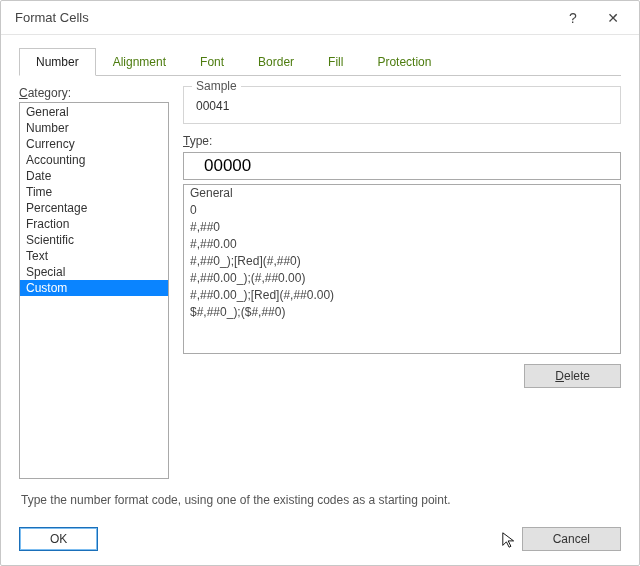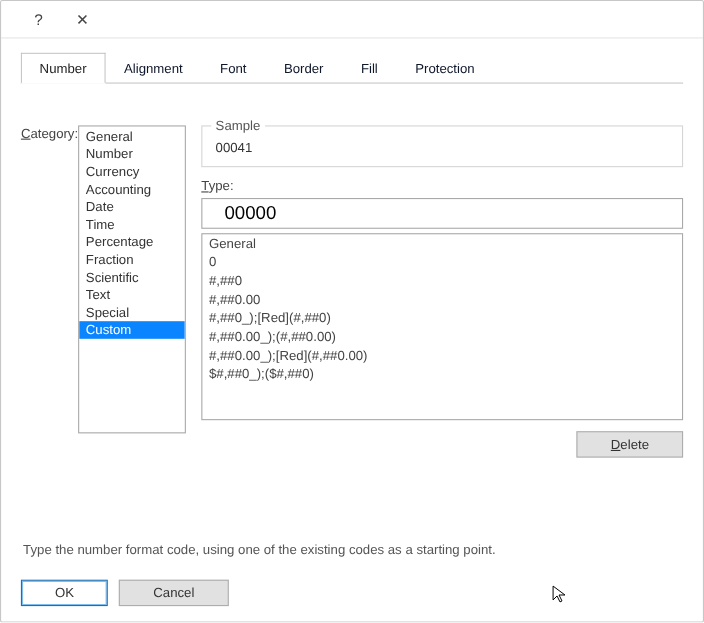--- a/index.html
+++ b/index.html
@@ -41,50 +41,49 @@
     align-items: center;
     justify-content: center;
     font-size: 14px;
     color: #444;
   }
   .body {
     flex: 1;
     padding: 12px 18px 10px 18px;
     display: flex;
     flex-direction: column;
-    gap: 28px;
   }
   .tabs {
     display: flex;
     border-bottom: 1px solid #c7c7c7;
     margin: 0 0 10px 0;
   }
   .tab {
     padding: 6px 16px;
-    color: #0f172a;
+    color: #4d7c0f;
     border: 1px solid transparent;
     position: relative;
     top: 1px;
     cursor: default;
   }
   .tab.active {
     border: 1px solid #c7c7c7;
     border-bottom: 1px solid #fff;
     background: #fff;
     color: #222;
   }
   .tabbody {
     flex: 1;
     display: flex;
     gap: 14px;
   }
   .left {
     width: 150px;
     display: flex;
-    flex-direction: row;
+    flex-direction: column;
   }
   .label {
     margin: 0 0 2px 0;
     color: #444;
   }
   .underline { text-decoration: underline; }
   .catlist {
     border: 1px solid #a9a9a9;
     flex: 1;
     overflow-y: scroll;
@@ -166,40 +165,41 @@
     box-shadow: inset 0 0 0 1px #7dbdf0;
   }
   .hint {
     margin: 14px 2px 0 2px;
     color: #555;
   }
   .footer {
     border-top: 0px solid #e0e0e0;
     padding: 10px 18px 14px 18px;
     display: flex;
-    justify-content: flex-start;
+    justify-content: space-between;
     gap: 10px;
     position: relative;
   }
   .cursor {
     position: absolute;
     width: 18px; height: 18px;
     pointer-events: none;
   }
   
   .catlist::-webkit-scrollbar, .typelist::-webkit-scrollbar { width: 16px; }
   .catlist::-webkit-scrollbar-track, .typelist::-webkit-scrollbar-track { background: #f0f0f0; }
   .catlist::-webkit-scrollbar-thumb, .typelist::-webkit-scrollbar-thumb { background: #c2c2c2; }
 </style>
 </head>
 <body>
 
 <div class="dialog">
 
   <div class="titlebar">
+    <span class="title">Format Cells</span>
     <div class="winbtn">
       <span>?</span>
     </div>
     <div class="winbtn">
       <span>✕</span>
     </div>
   </div>
 
   <div class="body">
 

